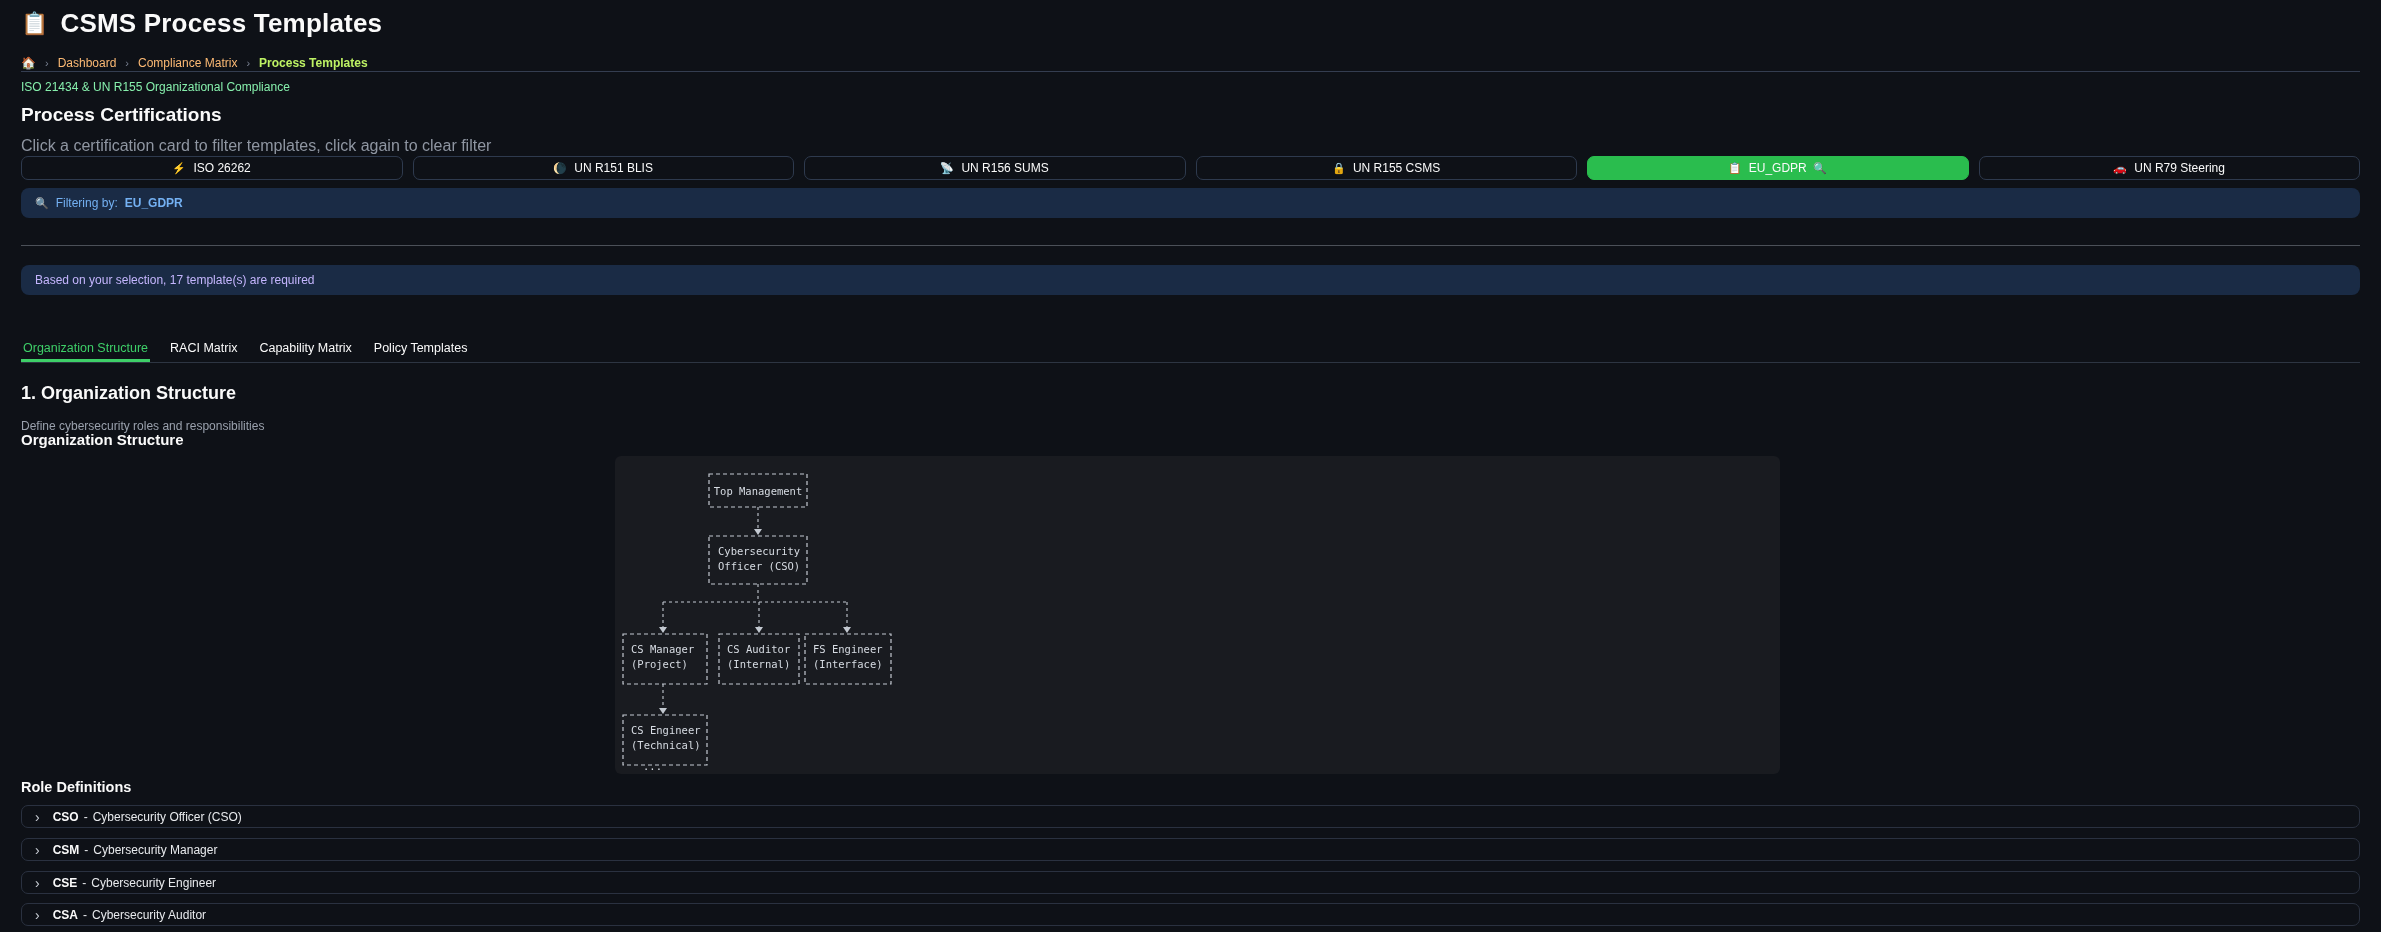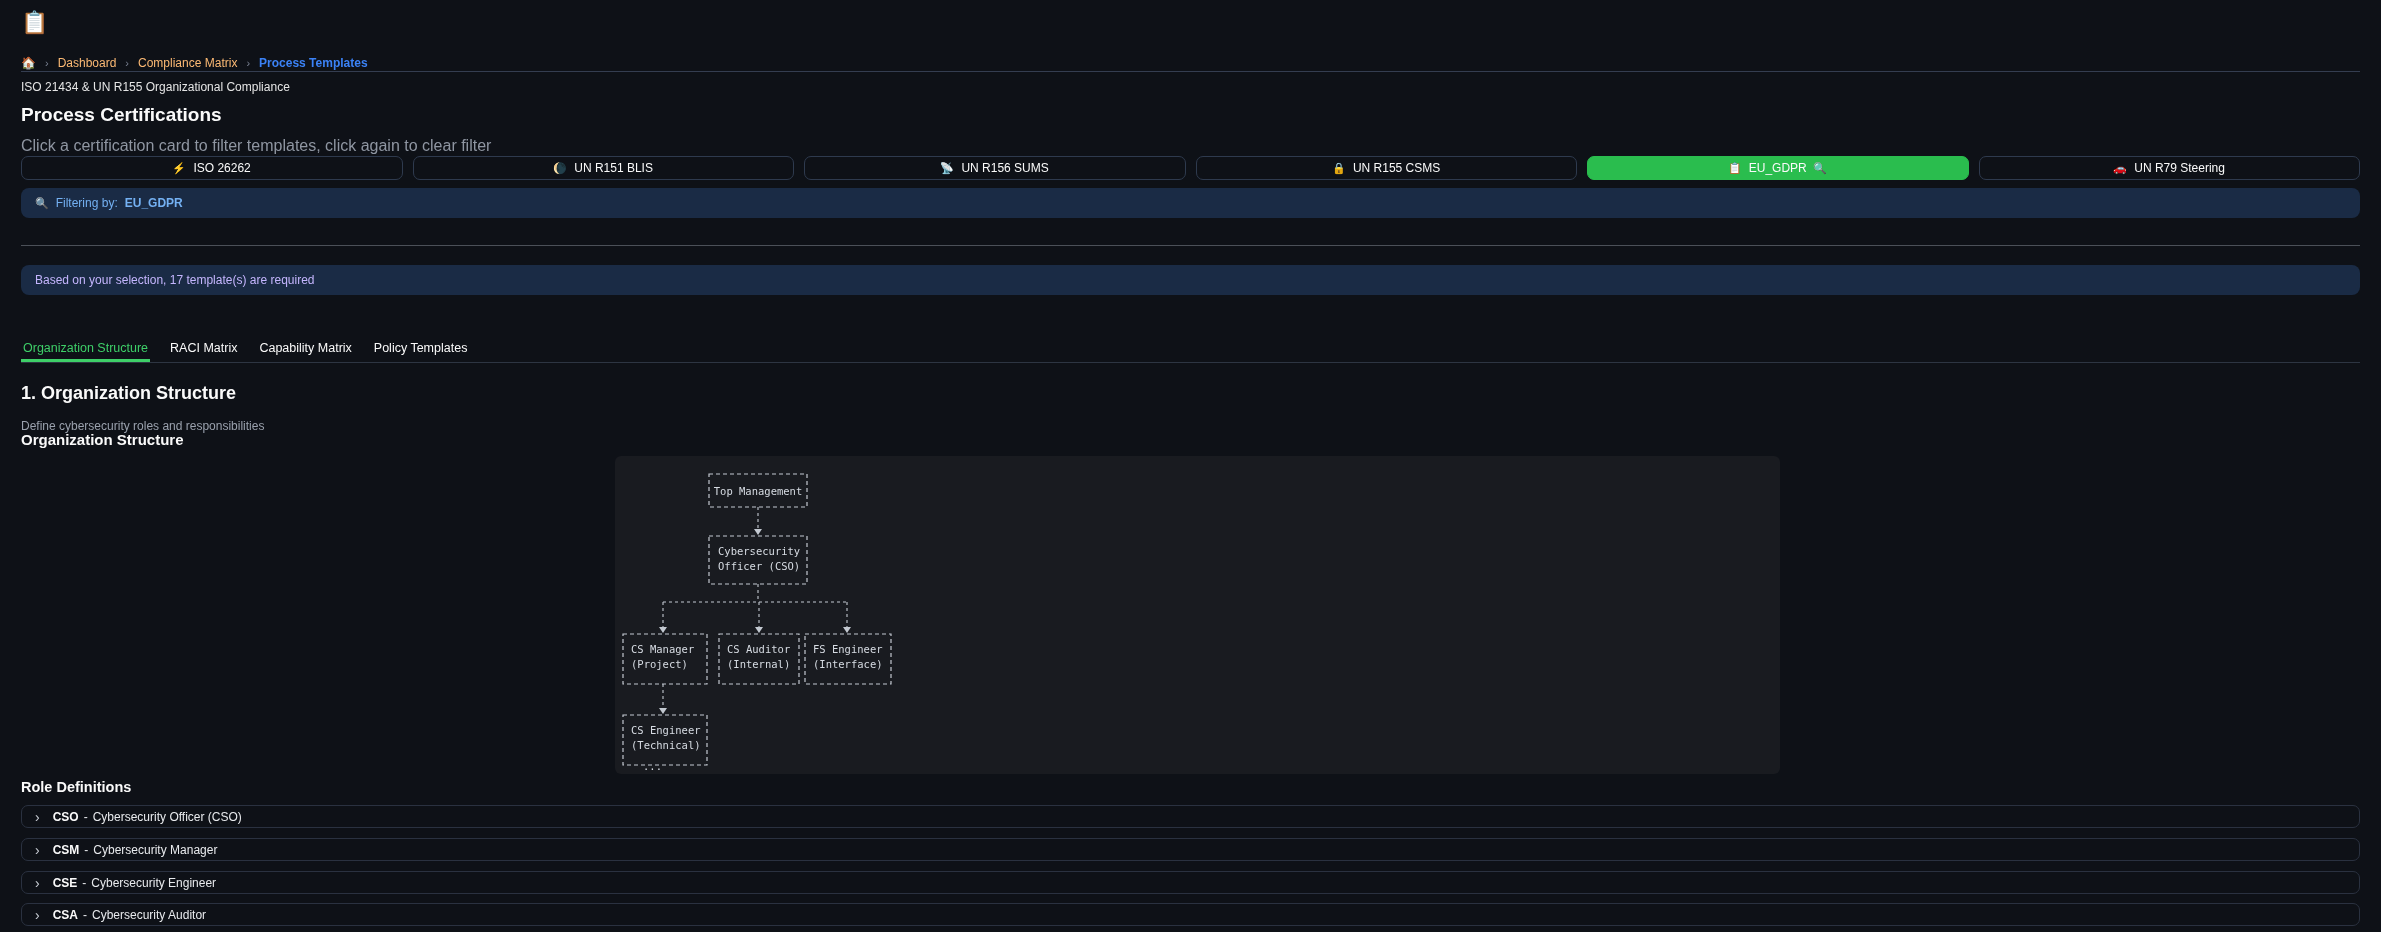--- a/index.html
+++ b/index.html
@@ -17,25 +17,25 @@
   
   .header { top:8px; left:21px; display:flex; align-items:center; gap:12px; }
   .header .emoji { font-size:22px; line-height:30px; }
   .header h1 { font-size:26px; font-weight:700; letter-spacing:0.2px; }
 
   
   .breadcrumb { top:56px; left:21px; display:flex; align-items:center; gap:9px; font-size:12px; }
   .breadcrumb .home { font-size:12px; }
   .breadcrumb .sep { color:#7a8293; font-size:11px; }
   .breadcrumb a.link { color:#fdba74; text-decoration:none; cursor:pointer; }
-  .breadcrumb .current { color:#3b82f6; font-weight:700; }
+  .breadcrumb .current { color:#bef264; font-weight:700; }
 
   .header-divider { top:71px; border-top:1px solid #343d50; height:0; }
 
-  .subtitle { top:80px; left:21px; font-size:12px; color:#e5e5e5; }
+  .subtitle { top:80px; left:21px; font-size:12px; color:#86efac; }
 
   
   .h2 { top:104px; left:21px; font-size:19px; font-weight:700; }
   .hint { top:137px; left:21px; font-size:16px; color:#8f96a2; }
   .cards { top:156px; display:flex; gap:10px; height:24px; }
   .card {
     flex:1; display:flex; align-items:center; justify-content:center; gap:7px;
     border:1px solid #2e3a4e; border-radius:7px; background:transparent;
     font-size:12px; color:#fafafa; cursor:pointer; white-space:nowrap;
   }
@@ -83,20 +83,21 @@
   .role-row .code { font-weight:700; }
   .role-row .dash { margin:0 5px; color:#e8eaed; }
   .role-row .name { color:#e8eaed; }
   .rr1 { top:805px; } .rr2 { top:838px; } .rr3 { top:871px; } .rr4 { top:903px; }
 </style>
 </head>
 <body>
 
 <div class="abs header">
   <span class="emoji">📋</span>
+  <h1>CSMS Process Templates</h1>
 </div>
 
 <nav class="abs breadcrumb">
   <span class="home">🏠</span>
   <span class="sep">›</span>
   <a class="link">Dashboard</a>
   <span class="sep">›</span>
   <a class="link">Compliance Matrix</a>
   <span class="sep">›</span>
   <span class="current">Process Templates</span>

